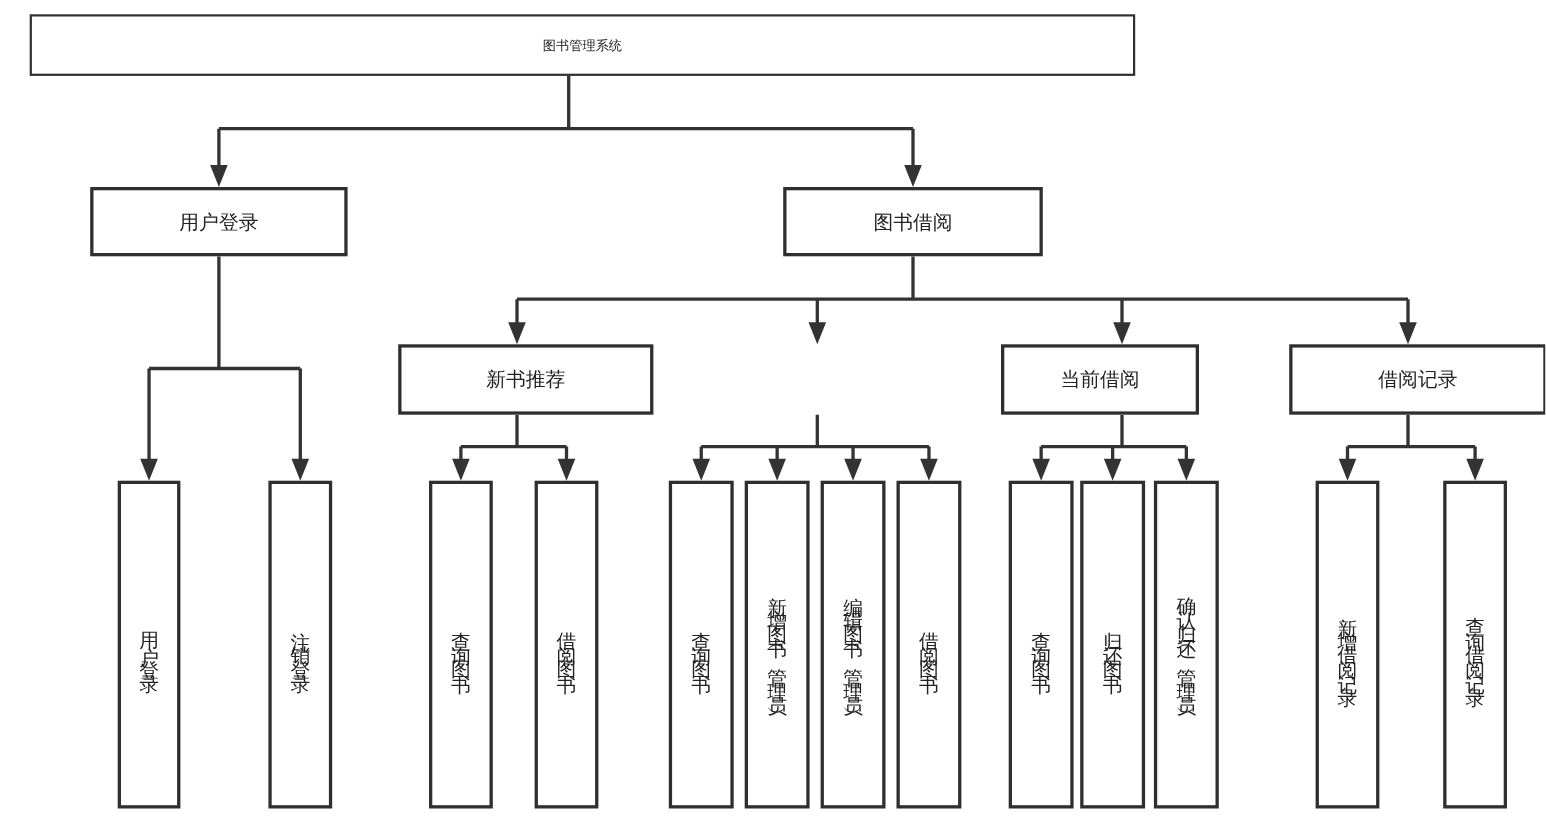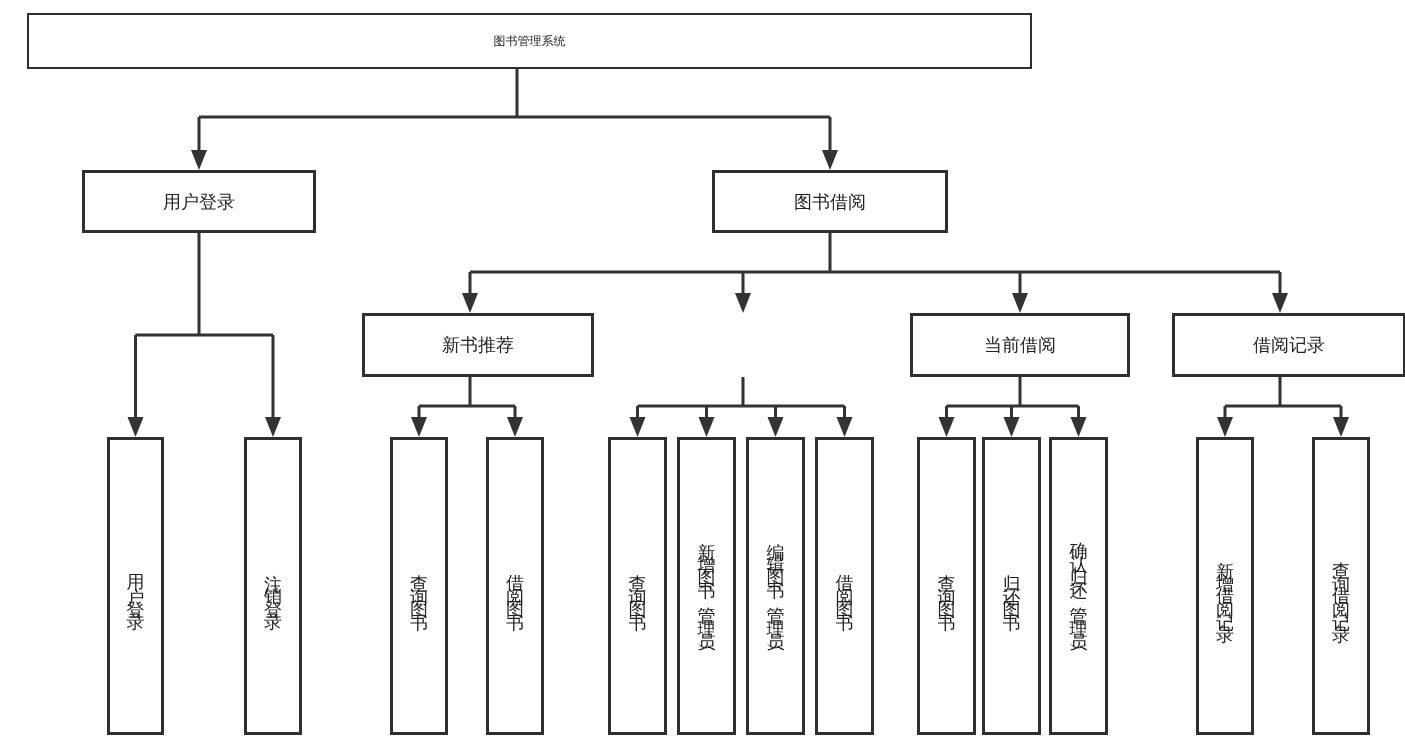--- a/index.html
+++ b/index.html
@@ -123,21 +123,21 @@
   <div class="box l2" style="left:82px;width:234px">
     <span>用户登录</span>
   </div>
   <div class="box l2" style="left:712px;width:236px">
     <span>图书借阅</span>
   </div>
 
   <div class="box l3" style="left:362px;width:232px">
     <span>新书推荐</span>
   </div>
-  <div class="box l3" style="left:910px;width:220px">
+  <div class="box l3" style="left:910px;width:180px">
     <span>当前借阅</span>
   </div>
   <div class="box l3" style="left:1172px;width:234px">
     <span>借阅记录</span>
   </div>
 
   <div class="box l4" style="left:107px;width:57px">
     <span class="vtext">用户登录</span>
   </div>
   <div class="box l4" style="left:244px;width:58px">

